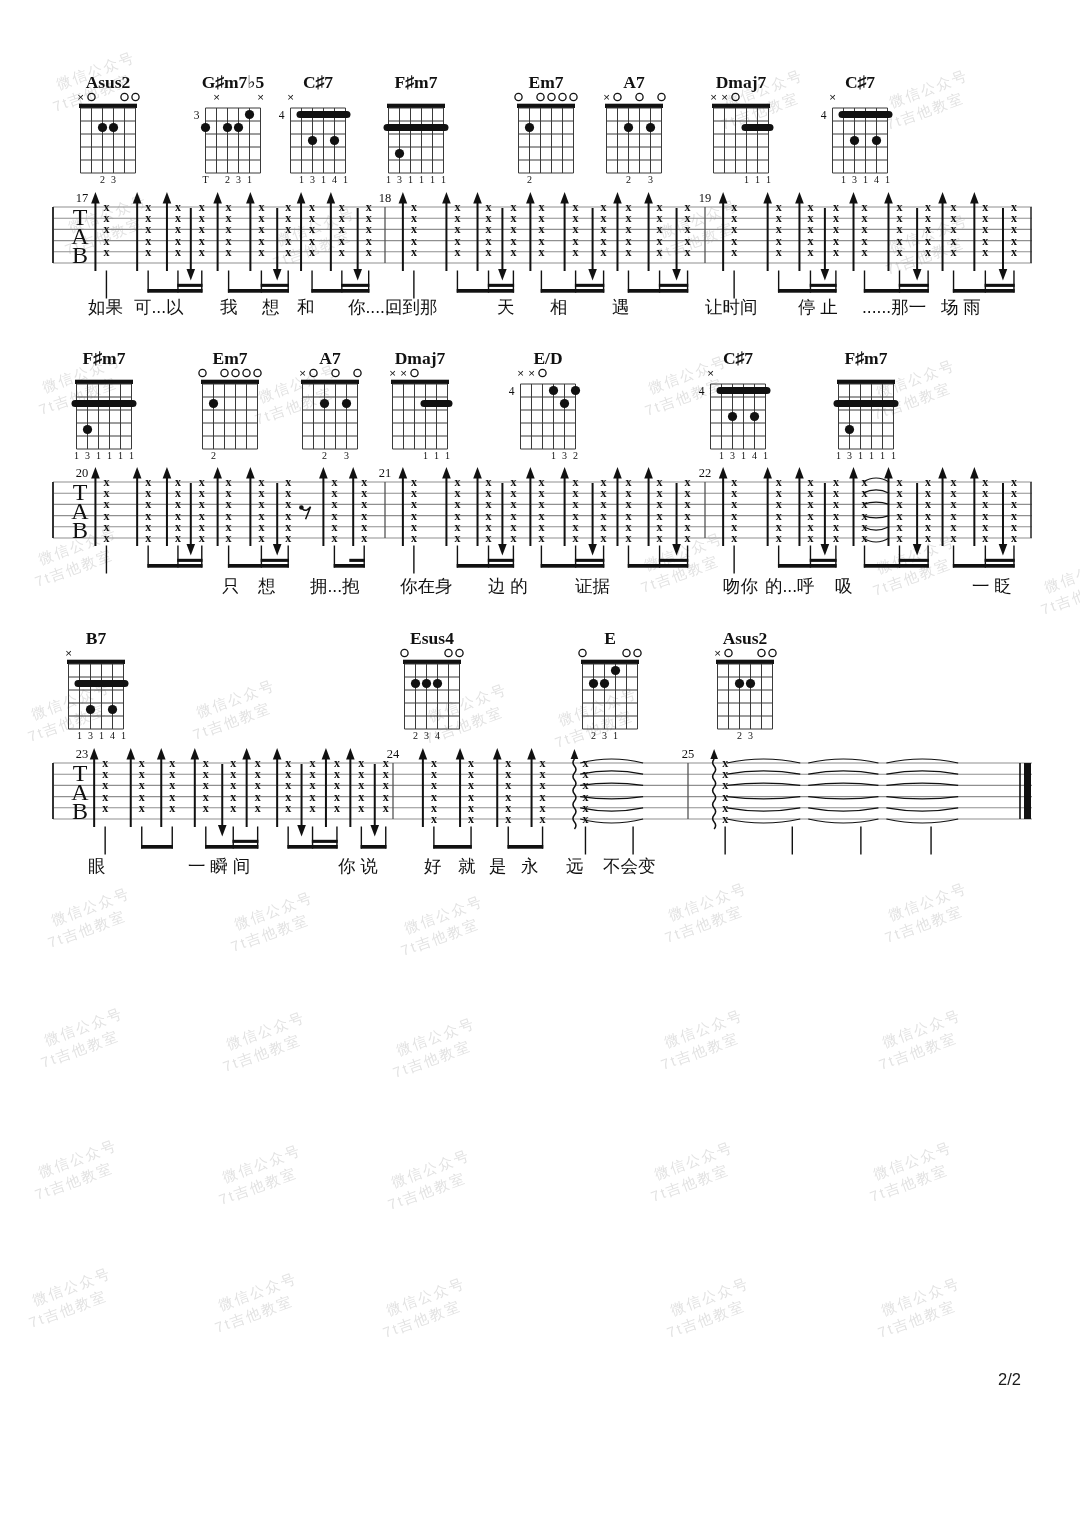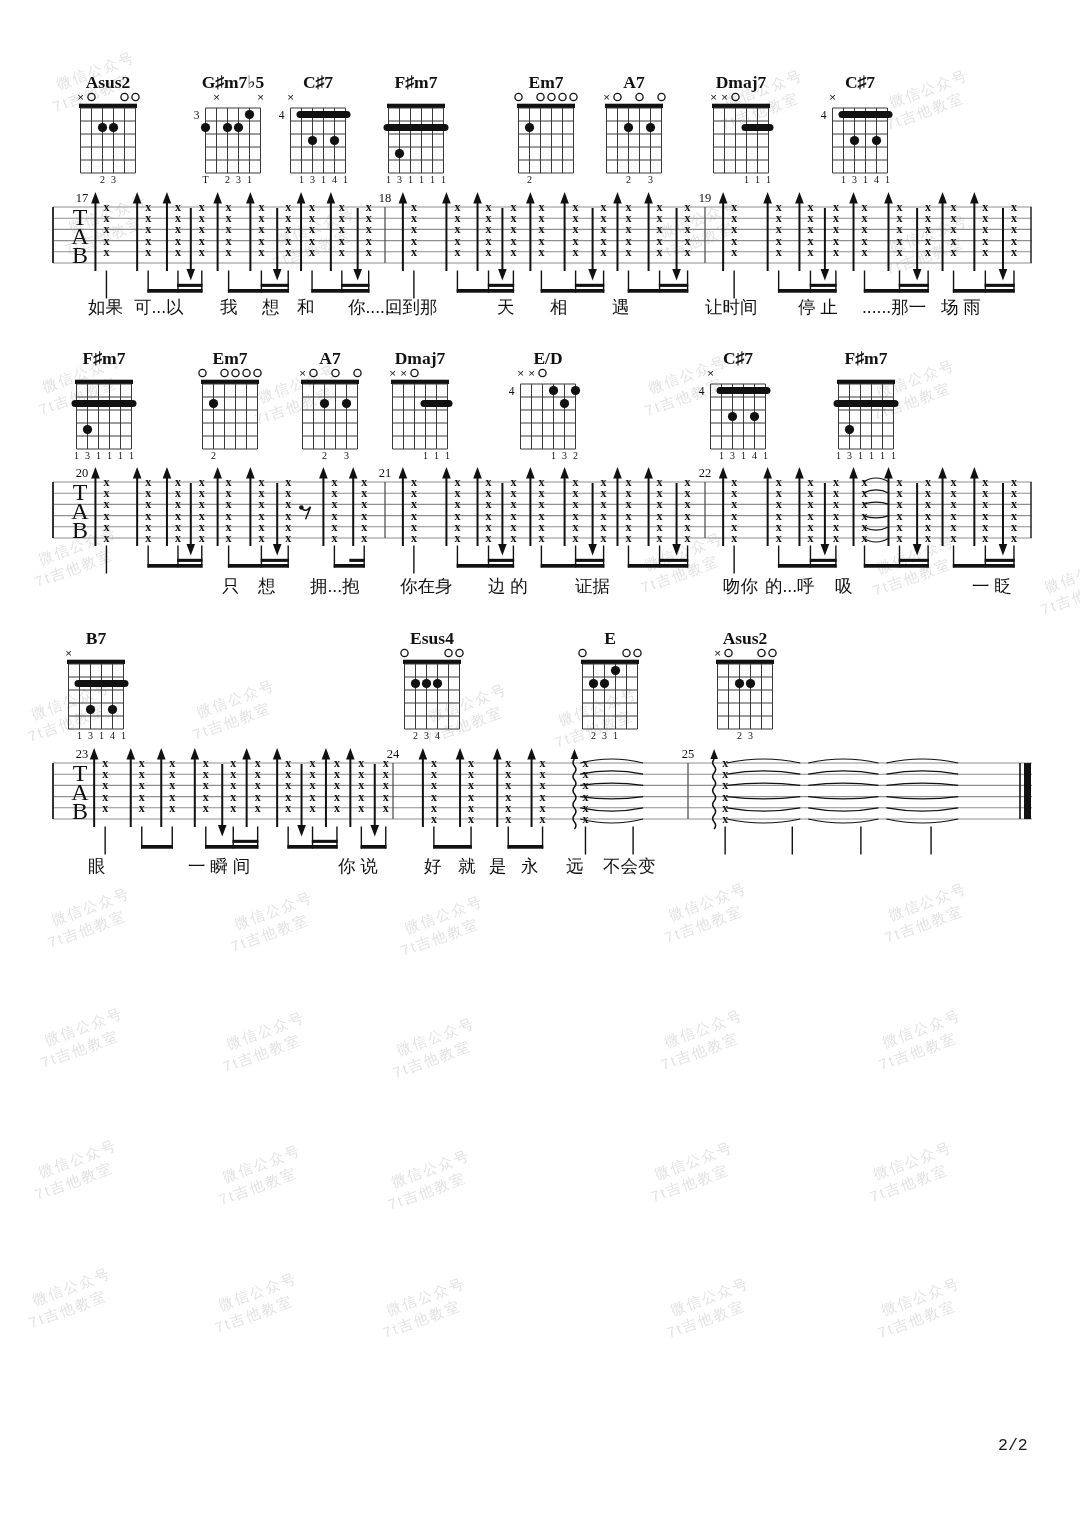--- a/index.html
+++ b/index.html
@@ -2,21 +2,21 @@
 <html><head>
 <meta charset="utf-8">
 <style>
   html,body{margin:0;padding:0;background:#ffffff}
   .page{position:relative;width:1080px;height:1527px;background:#ffffff;overflow:hidden;
         font-family:"Liberation Sans",sans-serif}
   .wm{position:absolute;color:#e2e2e2;font-size:14.5px;letter-spacing:2px;line-height:1.4;
       transform:rotate(-20deg);white-space:nowrap;user-select:none}
   .wm .l2{margin-left:-11px}
   #music-svg{position:absolute;left:0;top:0}
-  .page-number{position:absolute;left:998px;top:1436px;font-family:Liberation Mono, monospace;
+  .page-number{position:absolute;left:998px;top:1370px;font-family:Liberation Sans, sans-serif;
       font-size:16.5px;color:#1a1a1a}
 </style>
 </head>
 <body>
 
 <div class="page">
   <div id="wm-layer">
       <div class="wm" style="left: 58px; top: 60px; color: rgb(226, 226, 226);">
         <div>微信公众号</div>
         <div class="l2">7t吉他教室</div>

